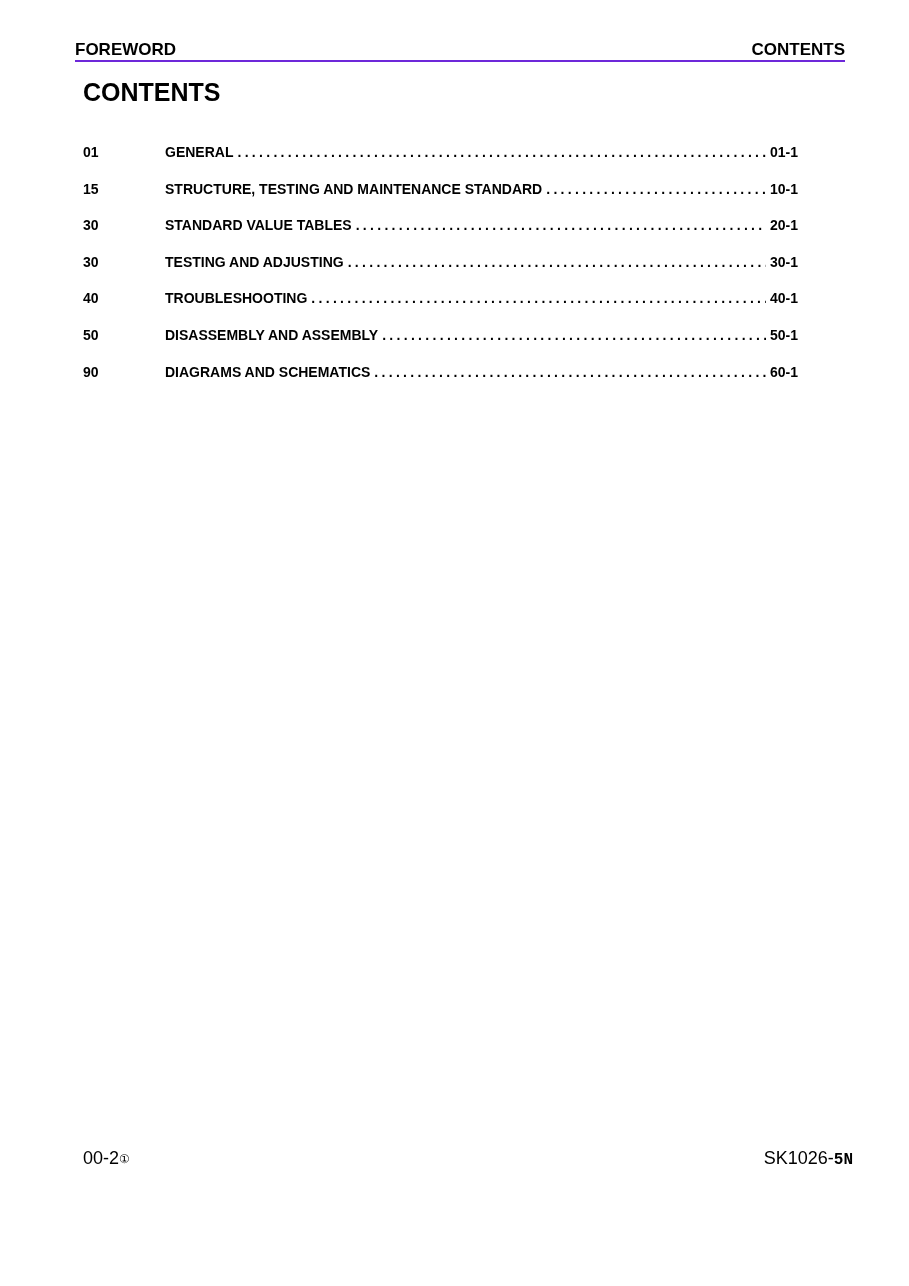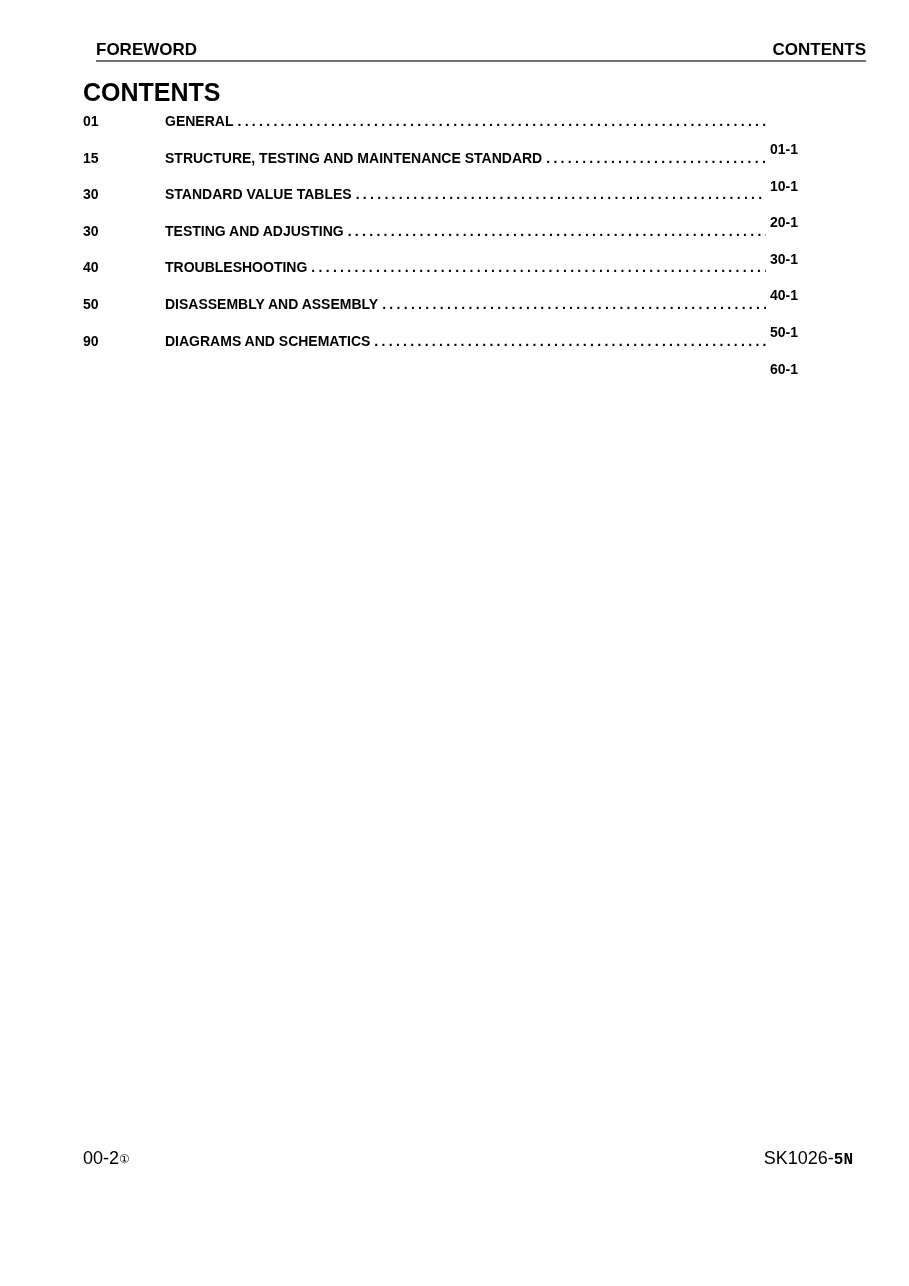--- a/index.html
+++ b/index.html
@@ -1,29 +1,29 @@
 <!DOCTYPE html>
 <html><head>
 <meta charset="utf-8">
 <style>
   html, body { margin: 0; padding: 0; background: #ffffff; }
   body { width: 909px; height: 1286px; position: relative; overflow: hidden;
          font-family: "Liberation Sans", sans-serif; color: #000; }
-  .header { position: absolute; left: 96px; top: 40px; width: 770px; height: 20px;
-            border-bottom: 2px solid #737373; }
+  .header { position: absolute; left: 75px; top: 40px; width: 770px; height: 20px;
+            border-bottom: 2px solid #6d28d9; }
   .header .left { position: absolute; left: 0; top: 0; font-size: 17px; font-weight: bold; }
   .header .right { position: absolute; right: 0; top: 0; font-size: 17px; font-weight: bold; }
   .title { position: absolute; left: 83px; top: 78px; font-size: 25px; font-weight: bold; }
-  .toc { position: absolute; left: 83px; top: 113px; width: 715px; }
+  .toc { position: absolute; left: 83px; top: 144px; width: 715px; }
   .row { position: relative; height: 36.6px; font-size: 14px; font-weight: bold; }
   .num { position: absolute; left: 0; top: 0; }
   .entry { position: absolute; left: 82px; right: 0; top: 0; display: flex; }
   .label { white-space: nowrap; padding-right: 4px; }
   .dots { flex: 1; overflow: hidden; white-space: nowrap; letter-spacing: 3.3px; }
-  .page { white-space: nowrap; padding-left: 4px; margin-top: 28px; }
+  .page { white-space: nowrap; padding-left: 4px; }
   .footer-left { position: absolute; left: 83px; top: 1148px; font-size: 18px; }
   .footer-left .mark { font-size: 12px; vertical-align: 1px; }
   .footer-right { position: absolute; right: 56px; top: 1148px; font-size: 18px; }
   .footer-right b { font-family: Liberation Mono, monospace; font-weight: bold; font-size: 16px; }
 </style>
 </head>
 <body>
 
 <div class="header">
   <span class="left">FOREWORD</span>

